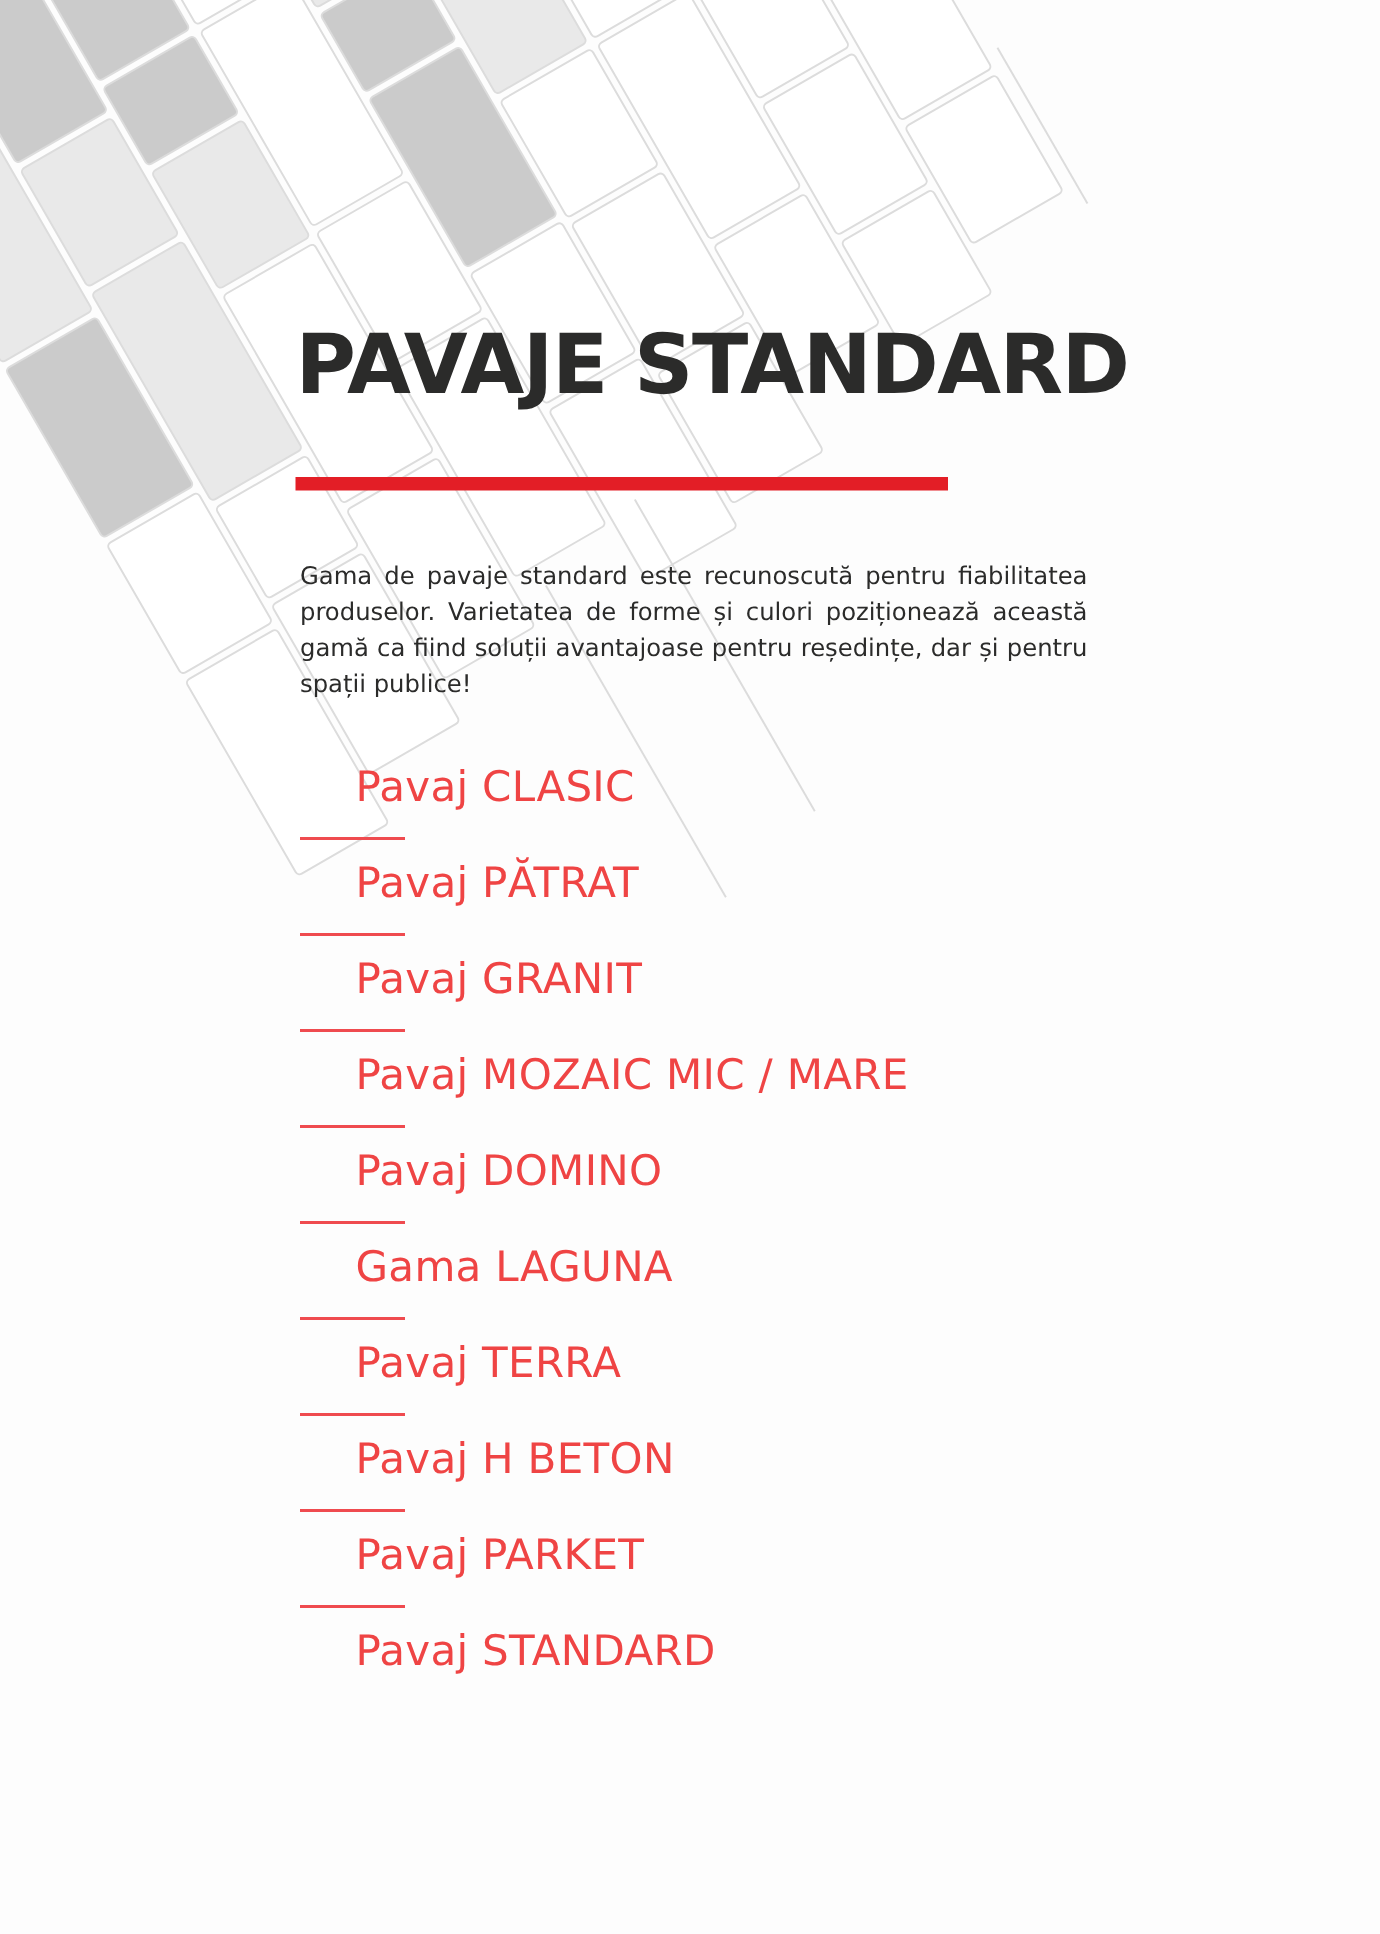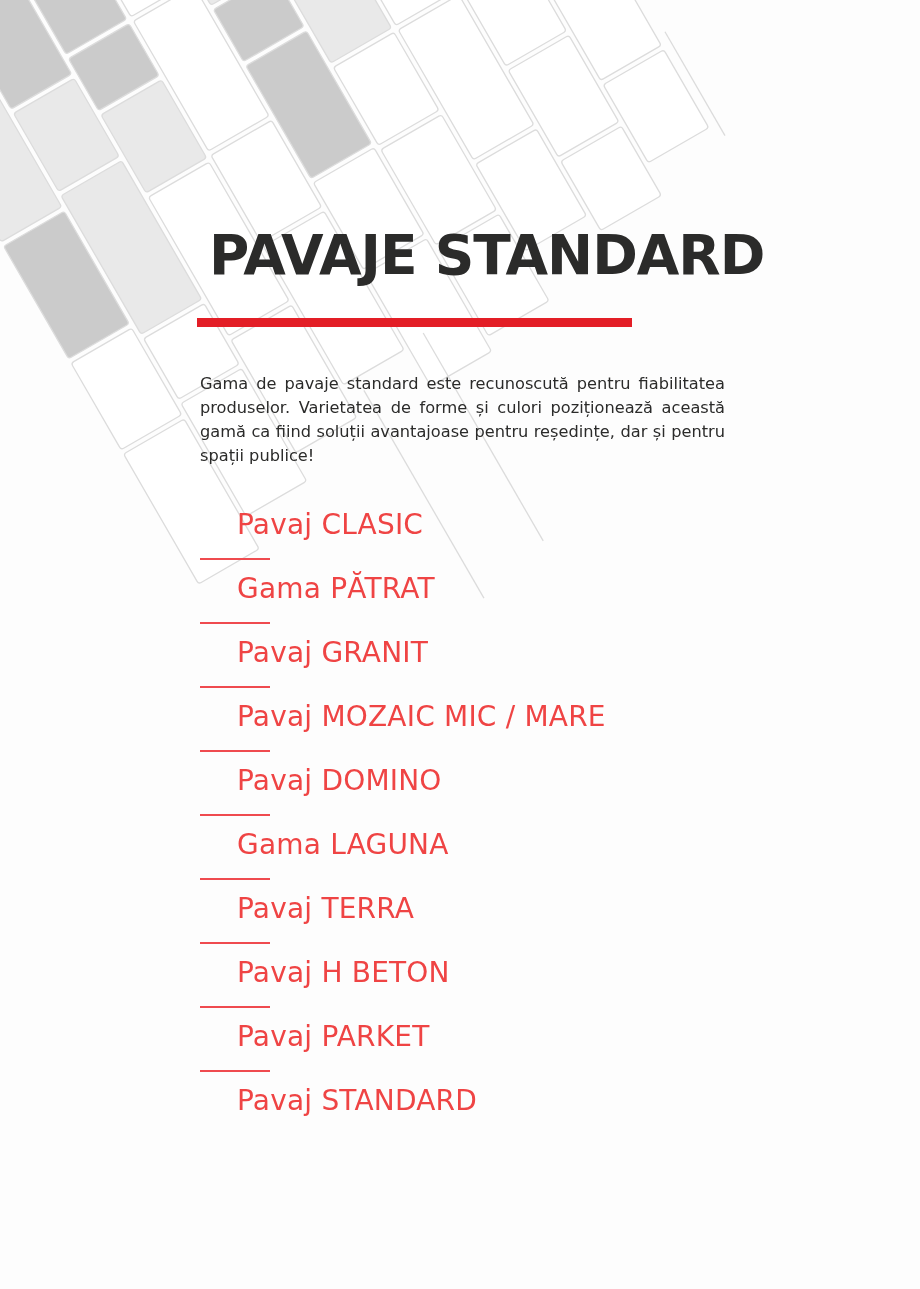--- a/index.html
+++ b/index.html
@@ -4,21 +4,21 @@
 <style>
   html, body { margin: 0; padding: 0; }
   body {
     width: 920px; height: 1289px; position: relative; overflow: hidden;
     background: #fdfdfd;
     font-family: "DejaVu Sans", sans-serif;
     color: #2a2a2a;
   }
   .bg { position: absolute; left: 0; top: 0; width: 920px; height: 1289px; z-index: 0; }
   .title {
-    position: absolute; left: 197px; top: 208px; margin: 12px;
+    position: absolute; left: 197px; top: 208px; margin: 0;
     font-family: "DejaVu Sans", sans-serif; font-weight: bold;
     font-size: 55px; letter-spacing: -1px; line-height: 70px;
     color: #2b2b2a; z-index: 2; white-space: nowrap;
   }
   .title-bar {
     position: absolute; left: 197px; top: 318px; width: 435px; height: 9px;
     background: #e31e26; z-index: 2;
   }
   .intro {
     position: absolute; left: 200px; top: 372px; width: 525px; margin: 0;
@@ -96,21 +96,21 @@
 <div class="title-bar"></div>
 
 <p class="intro">Gama de pavaje standard este recunoscută pentru fiabilitatea produselor. Varietatea de forme și culori poziționează această gamă ca fiind soluții avantajoase pentru reședințe, dar și pentru spații publice!</p>
 
 <div class="list">
   <div class="item" style="top:0px">
     <span class="item-label">Pavaj CLASIC</span>
     <div class="item-rule"></div>
   </div>
   <div class="item" style="top:64px">
-    <span class="item-label">Gama PĂTRAT</span>
+    <span class="item-label">Pavaj PĂTRAT</span>
     <div class="item-rule"></div>
   </div>
   <div class="item" style="top:128px">
     <span class="item-label">Pavaj GRANIT</span>
     <div class="item-rule"></div>
   </div>
   <div class="item" style="top:192px">
     <span class="item-label">Pavaj MOZAIC MIC / MARE</span>
     <div class="item-rule"></div>
   </div>

